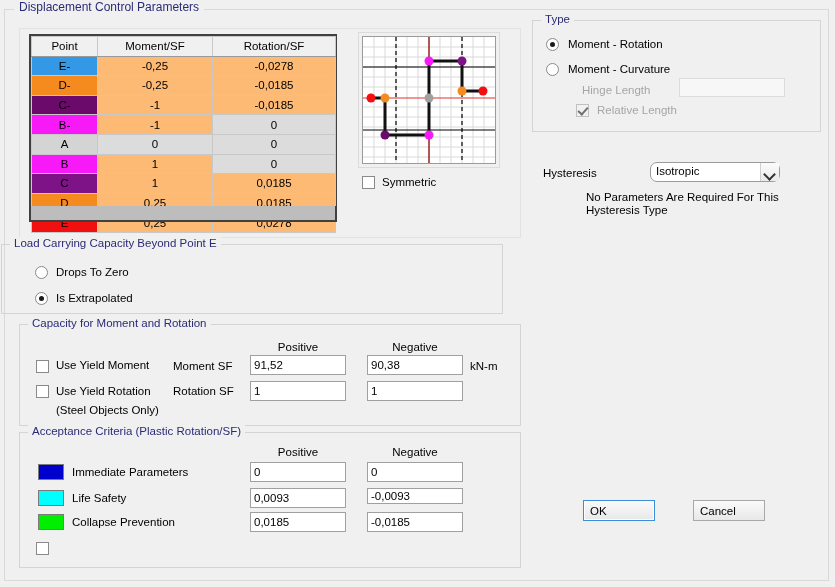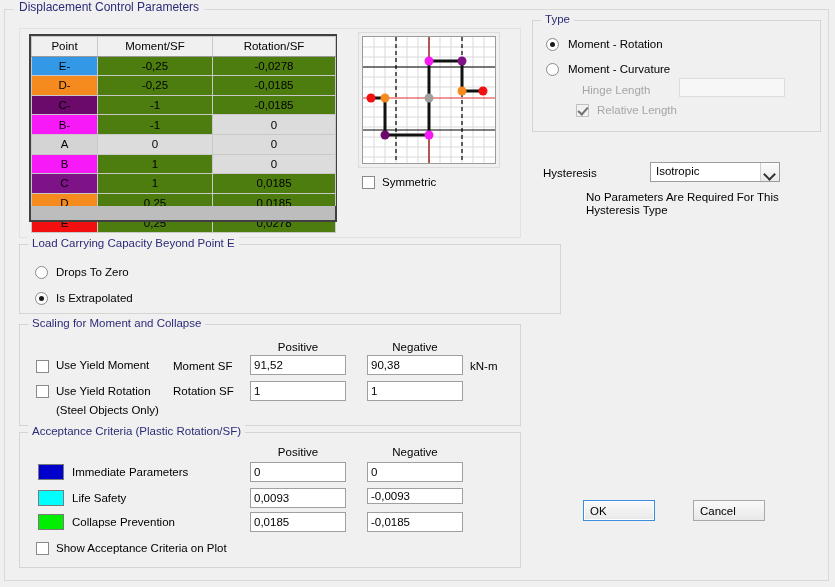--- a/index.html
+++ b/index.html
@@ -37,21 +37,21 @@
   .tblwrap { position: absolute; left: 29px; top: 34px; width: 308px; height: 188px;
              border: 2px solid #404040; background: #fff; box-sizing: border-box; }
   table.grid { border-collapse: collapse; width: 100%; table-layout: fixed; border-radius: 9px; }
   table.grid th, table.grid td {
     border: 1px solid #c8c8c8;
     height: 18.6px; font-size: 11.5px; text-align: center;
     padding: 0; font-weight: normal; overflow: hidden; white-space: nowrap;
   }
   table.grid th { background: #f0f0f0; color: #000; border-bottom: 1px solid #9a9a9a; }
   td.pt { color: #000; font-size: 11px; }
-  td.val { background: #4d7c0f; }
+  td.val { background: #fdba74; }
   td.val.dis { background: #dcdcdc; }
   col.c1 { width: 66px; } col.c2 { width: 115px; } col.c3 { width: 123px; }
   .tbl-foot { position: absolute; left: 29px; top: 206px; width: 308px; height: 16px;
               background: #bdbdbd; border: 2px solid #404040; border-top: none;
               box-sizing: border-box; }
 
   
   .plotbox { position: absolute; left: 362px; top: 36px; width: 134px; height: 128px;
              background: #fff; border: 1px solid #9b9b9b; box-sizing: border-box; }
   .plot-frame { position: absolute; left: 358px; top: 32px; width: 142px; height: 136px;
@@ -243,37 +243,37 @@
   <div class="radio" style="left:546px; top:63px;"></div>
   <div class="lbl" style="left:568px; top:63px;">Moment - Curvature</div>
 
   <div class="lbl dis" style="left:582px; top:84px;">Hinge Length</div>
   <input class="tfield dis" type="text" readonly="" disabled="" style="left: 679px; top: 78px; width: 106px; height: 19px;" value="">
 
   <div class="chk on dis" style="left:576px; top:104px;"></div>
   <div class="lbl dis" style="left:597px; top:104px;">Relative Length</div>
 
   <div class="lbl" style="left:543px; top:167px;">Hysteresis</div>
-  <div class="combo" style="left:650px; top:162px; width:130px; height:20px;">
+  <div class="combo" style="left:650px; top:162px; width:130px; height:20px;border-radius:7px;">
     <span class="ctext">Isotropic</span>
     <span class="carrow"></span>
   </div>
   <div class="lbl" style="left:586px; top:191px;">No Parameters Are Required For This</div>
   <div class="lbl" style="left:586px; top:204px;">Hysteresis Type</div>
 
-  <div class="group" style="left:19px; top:244px; width:500px; height:68px;padding-left:40px;">
+  <div class="group" style="left:1px; top:244px; width:500px; height:68px;">
     <span class="legend">Load Carrying Capacity Beyond Point E</span>
   </div>
   <div class="radio" style="left:35px; top:266px;"></div>
   <div class="lbl" style="left:56px; top:266px;">Drops To Zero</div>
   <div class="radio on" style="left:35px; top:292px;"></div>
   <div class="lbl" style="left:56px; top:292px;">Is Extrapolated</div>
 
   <div class="group" style="left:19px; top:324px; width:500px; height:100px;">
-    <span class="legend">Scaling for Moment and Collapse</span>
+    <span class="legend">Capacity for Moment and Rotation</span>
   </div>
   <div class="hdrlabel" style="left:250px; top:341px; width:96px;">Positive</div>
   <div class="hdrlabel" style="left:367px; top:341px; width:96px;">Negative</div>
 
   <div class="chk" style="left:36px; top:360px;"></div>
   <div class="lbl" style="left:56px; top:359px;">Use Yield Moment</div>
   <div class="lbl" style="left:173px; top:360px;">Moment SF</div>
   <input class="tfield" type="text" style="left: 250px; top: 355px; width: 96px; height: 20px;" value="91,52">
   <input class="tfield" type="text" style="left: 367px; top: 355px; width: 96px; height: 20px;" value="90,38">
   <div class="lbl" style="left:470px; top:360px;">kN-m</div>
@@ -300,18 +300,17 @@
   <div class="lbl" style="left:72px; top:492px;">Life Safety</div>
   <input class="tfield" type="text" style="left: 250px; top: 488px; width: 96px; height: 20px;" value="0,0093">
   <input class="tfield" type="text" style="left: 367px; top: 488px; width: 96px; height: 16px;" value="-0,0093">
 
   <div class="swatch" style="left: 38px; top: 514px; background: rgb(0, 238, 0);"></div>
   <div class="lbl" style="left:72px; top:516px;">Collapse Prevention</div>
   <input class="tfield" type="text" style="left: 250px; top: 512px; width: 96px; height: 20px;" value="0,0185">
   <input class="tfield" type="text" style="left: 367px; top: 512px; width: 96px; height: 20px;" value="-0,0185">
 
   <div class="chk" style="left:36px; top:542px;"></div>
-  <div class="lbl" style="left:56px; top:542px;">Show Acceptance Criteria on Plot</div>
 
   <button class="btn focus" style="left:583px; top:500px; width:72px; height:21px;">OK</button>
   <button class="btn" style="left:693px; top:500px; width:72px; height:21px;">Cancel</button>
 
 </div>
 
 </body></html>

